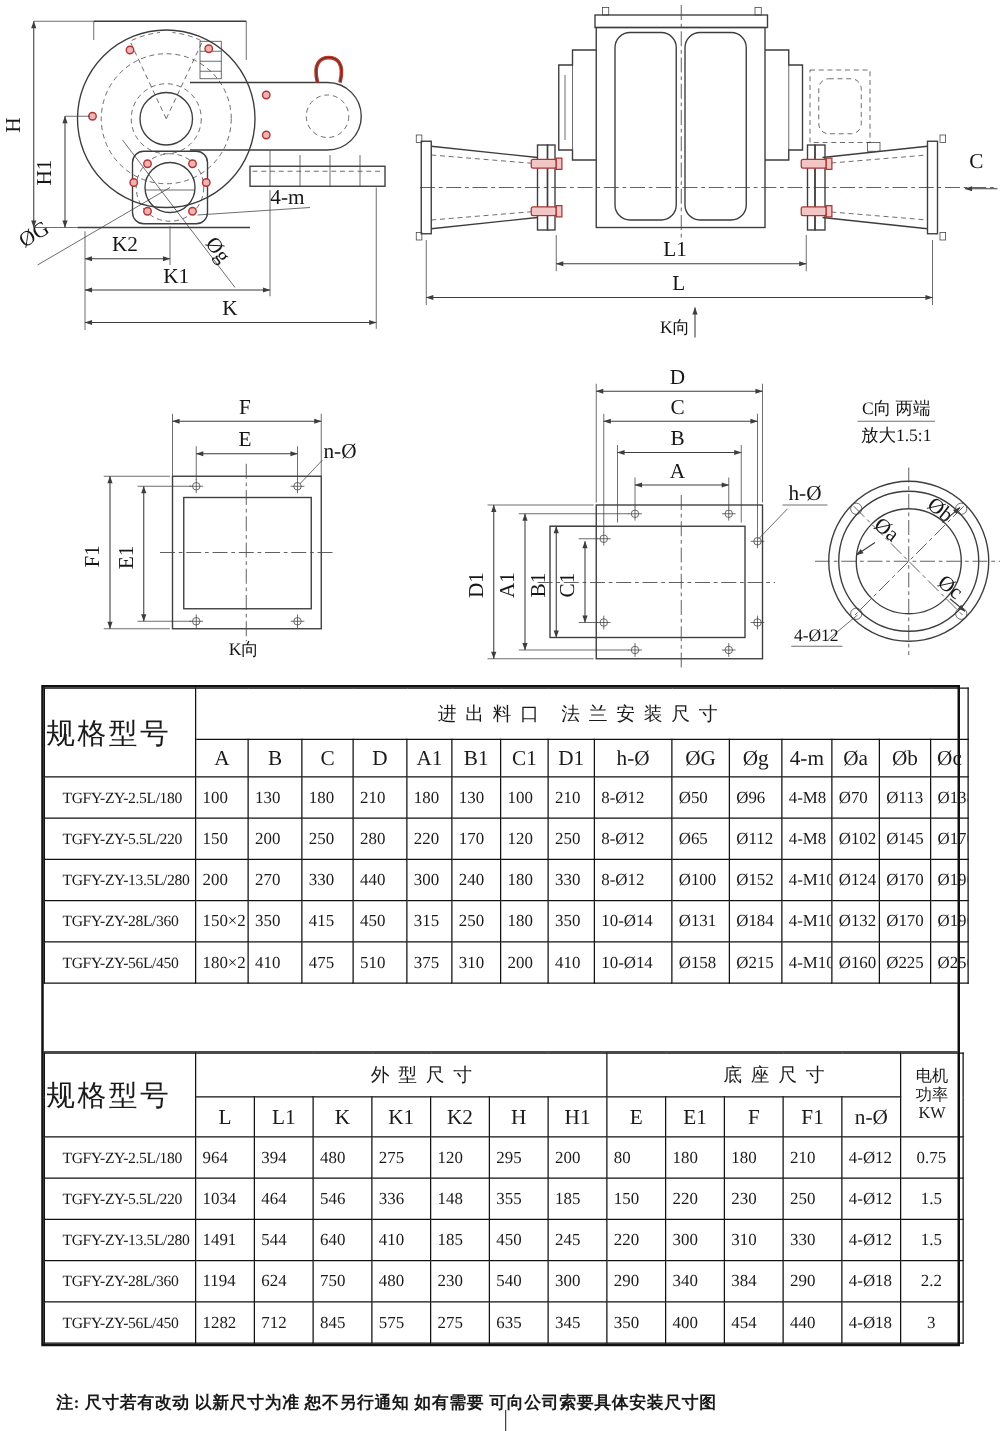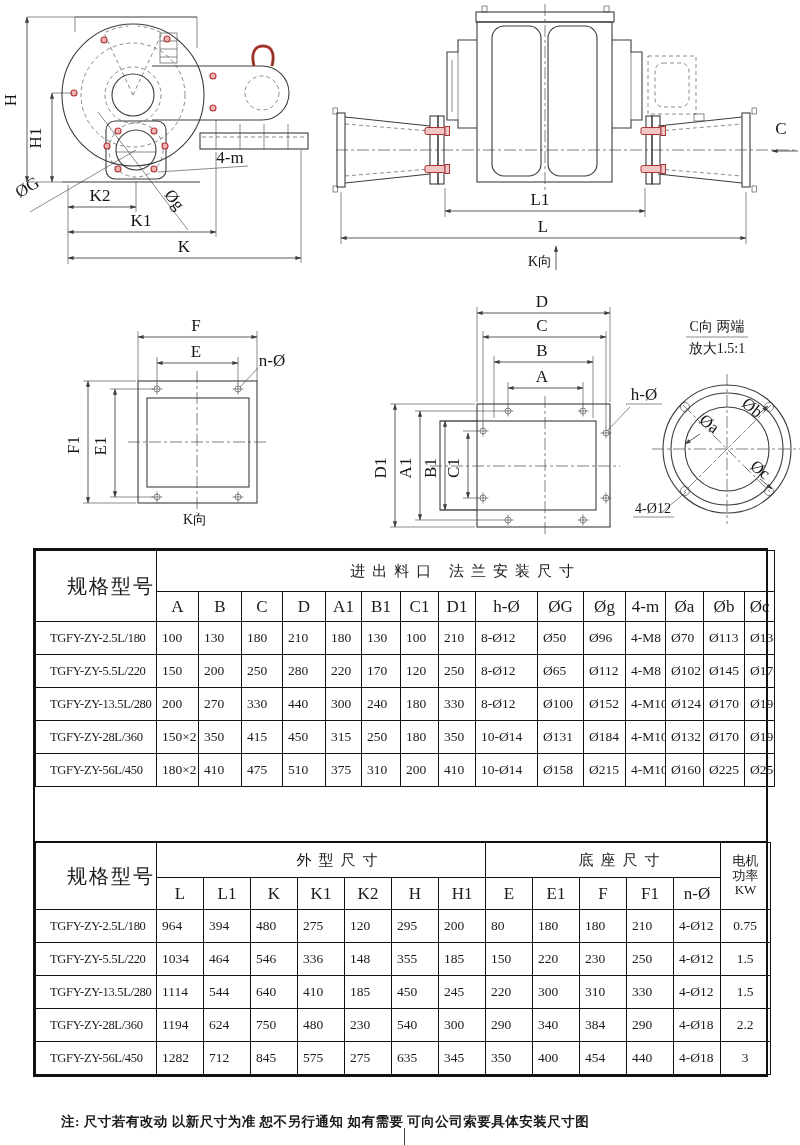--- a/index.html
+++ b/index.html
@@ -17,29 +17,29 @@
   text.ct{font-size:14px;}
   
   .tbl-wrap{position:absolute;left:33px;top:548px;width:735px;border:2px solid #111;box-sizing:border-box;}
   .tbl-title{height:51px;border-bottom:1px solid #111;display:flex;align-items:center;justify-content:center;
              font-size:29px;letter-spacing:1px;}
   table{border-collapse:collapse;table-layout:fixed;width:100%;}
   td{border:1px solid #111;overflow:hidden;white-space:nowrap;}
   thead td{text-align:center;}
   .group-cn{font-size:15px;letter-spacing:7px;height:38px;font-family:Liberation Serif, serif;}
   .group-cn2{font-size:15px;letter-spacing:7px;height:32px;padding-left:40px;}
-  .spec{font-size:20px;letter-spacing:2px;text-align:right;}
+  .spec{font-size:23px;letter-spacing:2px;text-align:left;}
   .letters td{font-size:17px;height:27px;}
   .t2letters td{font-size:17px;height:29px;}
   tbody td{font-size:13.5px;height:30px;padding-left:5px;}
   tbody td.model{font-size:12.5px;padding-left:14px;letter-spacing:-.3px;}
   .power-head{font-size:13px;line-height:1.15;white-space:pre-line;text-align:center;}
   td.pwr{text-align:center;padding-left:0;}
   .gap-band{height:54px;border-bottom:1px solid #111;}
-  .note{position:absolute;left:45px;top:1113px;font-size:13.5px;font-weight:600;letter-spacing:.5px;margin-left:16px;}
+  .note{position:absolute;left:45px;top:1113px;font-size:13.5px;font-weight:600;letter-spacing:.5px;}
   .fold-mark{position:absolute;left:404px;top:1128px;width:1px;height:17px;background:#444;}
 </style>
 </head>
 <body>
 
 <div class="sheet">
 
   
   <svg width="800" height="545" viewBox="0 0 800 545">
     <defs>
@@ -469,21 +469,21 @@
             <td>185</td>
             <td>150</td>
             <td>220</td>
             <td>230</td>
             <td>250</td>
             <td>4-Ø12</td>
             <td class="pwr">1.5</td>
           </tr>
           <tr>
             <td class="model">TGFY-ZY-13.5L/280</td>
-            <td>1114</td>
+            <td>1491</td>
             <td>544</td>
             <td>640</td>
             <td>410</td>
             <td>185</td>
             <td>450</td>
             <td>245</td>
             <td>220</td>
             <td>300</td>
             <td>310</td>
             <td>330</td>

